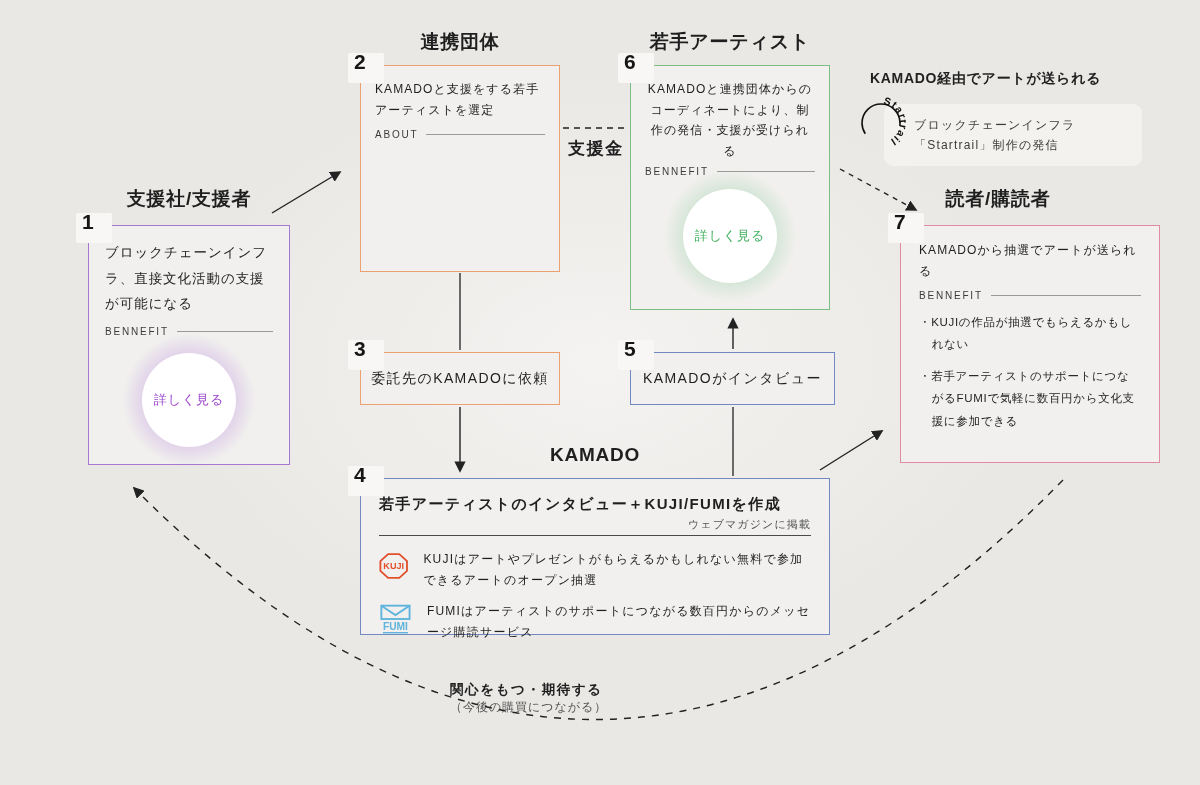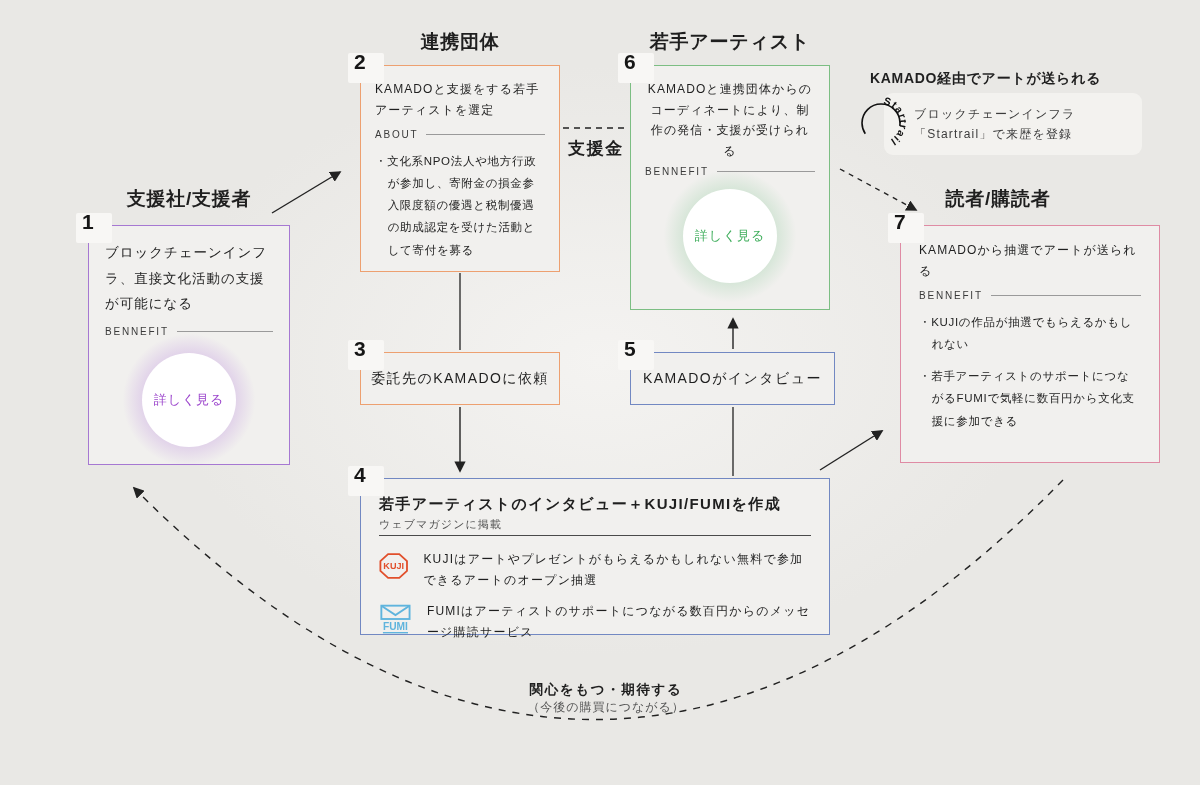--- a/index.html
+++ b/index.html
@@ -30,64 +30,64 @@
     align-items:center; justify-content:center; border-radius:50%;}
   .purple-glow{background:radial-gradient(circle, rgba(164,97,216,0.50) 0%, rgba(164,97,216,0.26) 42%, rgba(164,97,216,0) 68%);}
   .green-glow{background:radial-gradient(circle, rgba(110,190,130,0.50) 0%, rgba(110,190,130,0.26) 42%, rgba(110,190,130,0) 68%);}
   .cta-circle{width:94px; height:94px; border-radius:50%; background:#fff; display:flex;
     align-items:center; justify-content:center; font-size:13px; letter-spacing:0.07em; cursor:pointer;}
   .cta-purple{color:#9b44cc;}
   .cta-green{color:#3fae5c;}
   .small-node{display:flex; align-items:center; justify-content:center;
     font-size:14px; letter-spacing:0.1em;}
   .divider{height:1px; background:#4a4a4a; margin:3px 0 11px;}
-  .note{font-size:11px; color:#555; text-align:left; letter-spacing:0.1em; margin-top:0px;}
+  .note{font-size:11px; color:#555; text-align:right; letter-spacing:0.1em; margin-top:0px;}
   .logo-row{display:flex; gap:15px; align-items:flex-start; margin-bottom:7px;}
   .logo-desc{font-size:12px; line-height:1.78; letter-spacing:0.1em; padding-top:2px;}
   .overlay{position:absolute; inset:0; z-index:4; pointer-events:none;}
   .conn-label{position:absolute; font-size:17px; letter-spacing:0.1em; z-index:4;font-weight:bold;}
   .startrail-heading{position:absolute; left:864px; top:70px; font-size:14px;
     font-weight:700; letter-spacing:0.05em; z-index:3;margin-left:6px;}
-  .startrail-card{position:absolute; left:884px; top:93px; width:258px; height:62px;
+  .startrail-card{position:absolute; left:884px; top:104px; width:258px; height:62px;
     background:#f3f2ef; border-radius:9px; z-index:2; padding:11px 12px 0 30px;}
   .startrail-card .line{font-size:12px; letter-spacing:0.1em; color:#3c3c3c; line-height:1.7;}
   .startrail-logo{position:absolute; left:856px; top:97px; z-index:3;}
-  .bottom-label{position:absolute; left:450px; width:312px; text-align:center; z-index:3;}
+  .bottom-label{position:absolute; left:450px; width:312px; z-index:3;}
   .bl-main{font-size:13.5px; font-weight:700; letter-spacing:0.12em;}
   .bl-sub{font-size:12px; color:#555; letter-spacing:0.08em; }
 </style>
 </head>
 <body>
 
 <div class="canvas">
 
   <div class="group-header" style="left:88px; width:202px; top:186px;">支援社/支援者</div>
   <div class="group-header" style="left:360px; width:200px; top:29px;font-family:Liberation Serif, serif;">連携団体</div>
   <div class="group-header" style="left:898px; width:200px; top:186px;">読者/購読者</div>
   <div class="group-header" style="left:630px; width:200px; top:29px;">若手アーティスト</div>
+  <div class="group-header" style="left:360px; width:470px; top:444px;">KAMADO</div>
 
   <div class="node-box" style="left:88px; top:225px; width:202px; height:240px; border-color:var(--purple);">
     <div class="corner-patch"></div>
     <div class="num-badge">1</div>
     <div class="box-inner">
       <div class="box-body">ブロックチェーンインフラ、直接文化活動の支援が可能になる</div>
       <div class="label-row">BENNEFIT</div>
       <div class="glow-wrap purple-glow">
         <div class="cta-circle cta-purple">詳しく見る</div>
       </div>
     </div>
   </div>
 
   <div class="node-box" style="left:360px; top:65px; width:200px; height:207px; border-color:var(--orange);">
     <div class="corner-patch"></div>
     <div class="num-badge">2</div>
     <div class="box-inner" style="padding:13px 14px 8px;">
       <div class="box-title">KAMADOと支援をする若手アーティストを選定</div>
       <div class="label-row">ABOUT</div>
-      <div class="bullet">・文化系NPO法人や地方行政が参加し、寄附金の損金参入限度額の優遇と税制優遇の助成認定を受けた活動として寄付を募る</div>
     </div>
   </div>
 
   <div class="node-box small-node" style="left:360px; top:352px; width:200px; height:53px; border-color:var(--orange);">
     <div class="corner-patch"></div>
     <div class="num-badge">3</div>
     <span style="position:relative;z-index:2;">委託先のKAMADOに依頼</span>
   </div>
 
   <div class="node-box small-node" style="left:630px; top:352px; width:205px; height:53px; border-color:var(--blue);">
@@ -141,21 +141,21 @@
           <line x1="5" y1="37.5" x2="37" y2="37.5" stroke="var(--fumi_blue)" stroke-width="1.8"></line>
         </svg>
         <div class="logo-desc">FUMIはアーティストのサポートにつながる数百円からのメッセージ購読サービス</div>
       </div>
     </div>
   </div>
 
   <div class="startrail-heading">KAMADO経由でアートが送られる</div>
   <div class="startrail-card">
     <div class="line">ブロックチェーンインフラ</div>
-    <div class="line">「Startrail」で来歴を登録</div>
+    <div class="line">「Startrail」制作の発信</div>
   </div>
   <svg class="startrail-logo" width="50" height="50" viewBox="0 0 50 50">
     <circle cx="25" cy="26" r="19" fill="none" stroke="#111" stroke-width="1.6" stroke-dasharray="75 45" stroke-dashoffset="-48"></circle>
     <defs>
         <path id="st-curve" d="M25,7 a19,19 0 0 1 0,38"></path>
       </defs>
     <text font-size="10.5" font-weight="bold" fill="#111" font-family="Liberation Sans, sans-serif" letter-spacing="1">
       <textPath href="#st-curve" startOffset="2">Startrail</textPath>
     </text>
   </svg>

